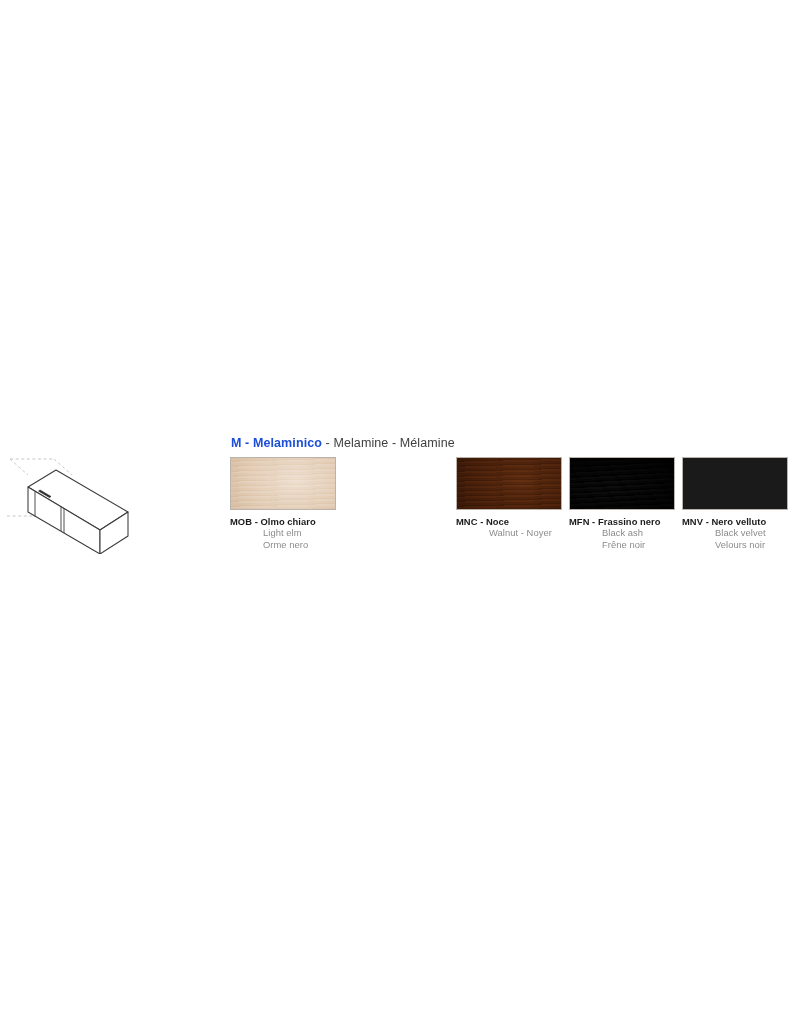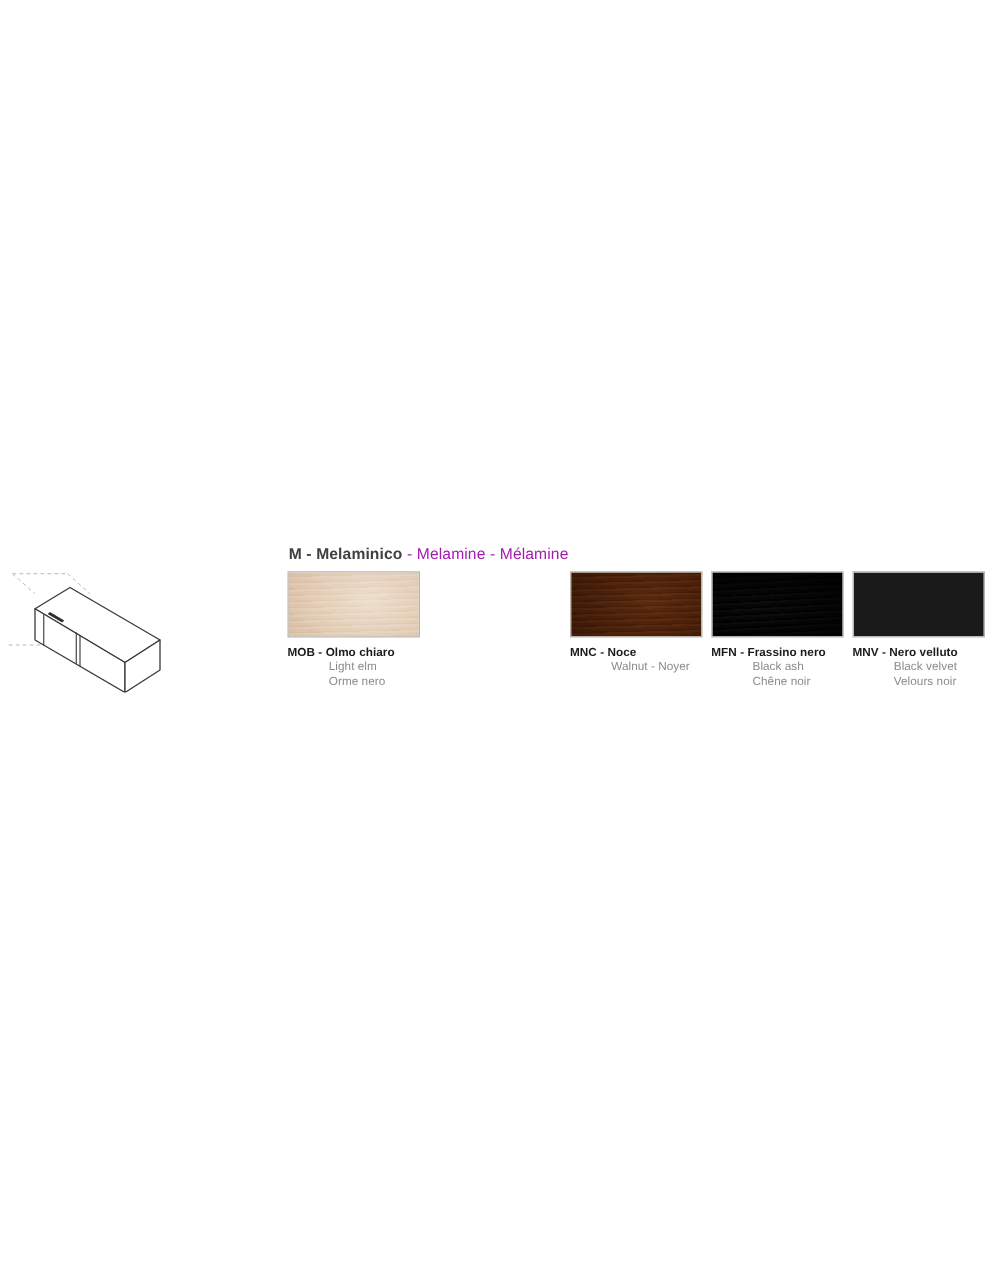--- a/index.html
+++ b/index.html
@@ -13,22 +13,22 @@
 
   
   #product-figure{position:absolute;left:4px;top:446px;width:146px;height:108px;}
   #product-figure svg{display:block;width:146px;height:108px;}
 
   
   #finish-header{
     position:absolute;left:231px;top:436px;
     font-size:12.5px;line-height:14px;white-space:nowrap;
   }
-  #finish-header .it{font-weight:bold;color:#404040;letter-spacing:.1px;}
-  #finish-header .tr{font-weight:normal;color:#a21caf;letter-spacing:.1px;}
+  #finish-header .it{font-weight:bold;color:#1d4ed8;letter-spacing:.1px;}
+  #finish-header .tr{font-weight:normal;color:#404040;letter-spacing:.1px;}
 
   
   #swatch-row{position:absolute;left:230px;top:457px;width:560px;height:110px;}
   .swatch-cell{position:absolute;top:0;width:113px;}
   .swatch-chip{
     width:106px;height:53px;box-sizing:border-box;
     border:1px solid #b9b3ab;position:relative;overflow:hidden;
   }
   .swatch-chip .grain{position:absolute;inset:0;}
   .swatch-labels{margin-top:6px;width:110px;}
@@ -102,21 +102,21 @@
           <div class="sw-sub nowrap">Walnut - Noyer</div>
         </div>
       </div>
       <div class="swatch-cell" style="left: 339px;">
         <div class="swatch-chip">
           <div class="grain" style="background:repeating-linear-gradient(-3deg,#060606 0px,#060606 1.4px,#161616 1.4px,#161616 3.4px,#2a2a2a 3.4px,#2a2a2a 5.2px),radial-gradient(ellipse 90% 70% at 38% 58%,#2a2a2a 0%,#161616 58%,#060606 100%);background-blend-mode:overlay,normal;"></div>
         </div>
         <div class="swatch-labels">
           <div class="sw-code">MFN - Frassino nero</div>
           <div class="sw-sub">Black ash</div>
-          <div class="sw-sub">Chêne noir</div>
+          <div class="sw-sub">Frêne noir</div>
         </div>
       </div>
       <div class="swatch-cell" style="left: 452px;">
         <div class="swatch-chip">
           <div class="grain" style="background:#1a1a1a;"></div>
         </div>
         <div class="swatch-labels">
           <div class="sw-code">MNV - Nero velluto</div>
           <div class="sw-sub">Black velvet</div>
           <div class="sw-sub">Velours noir</div>

